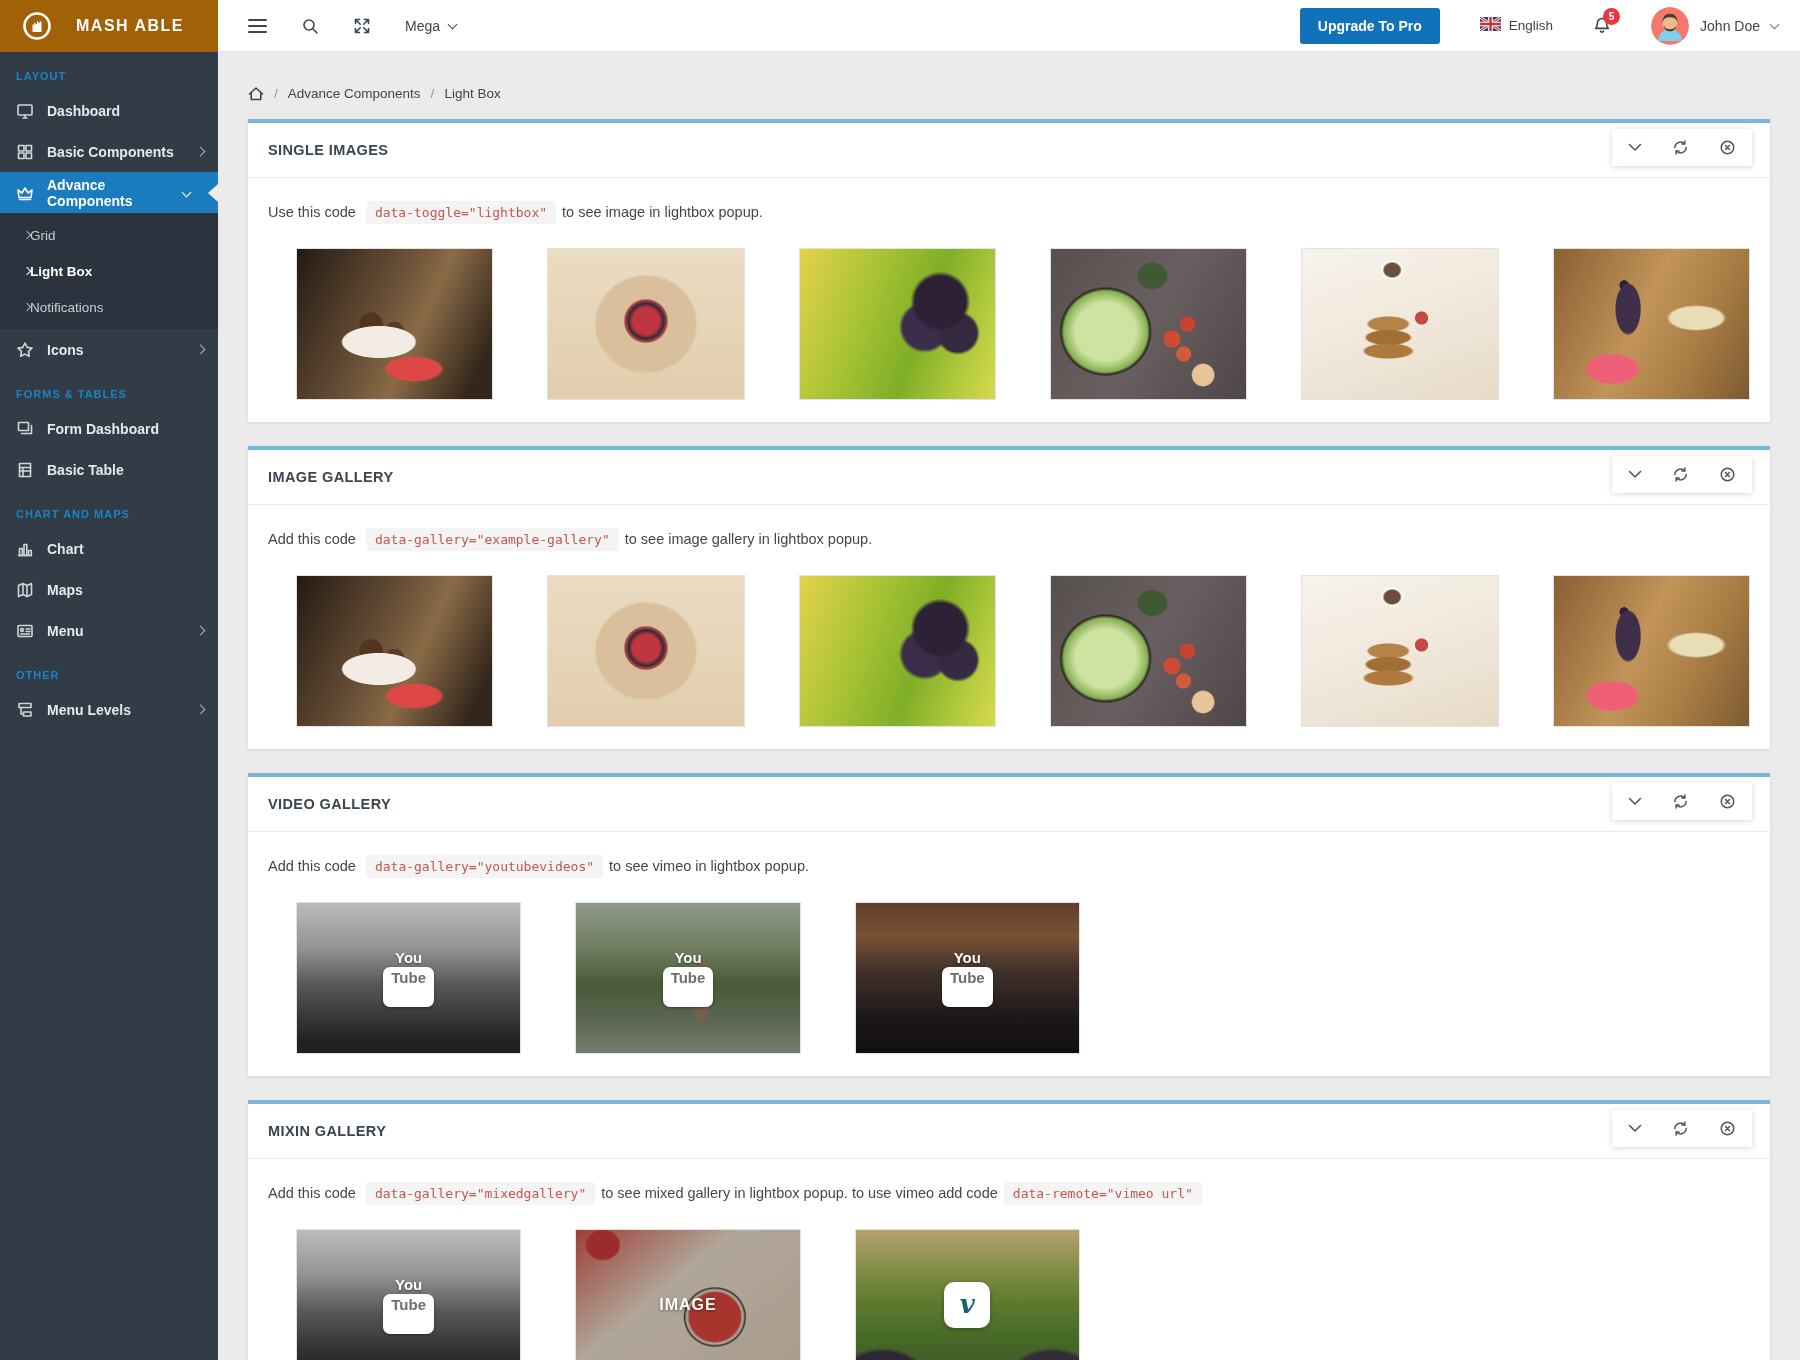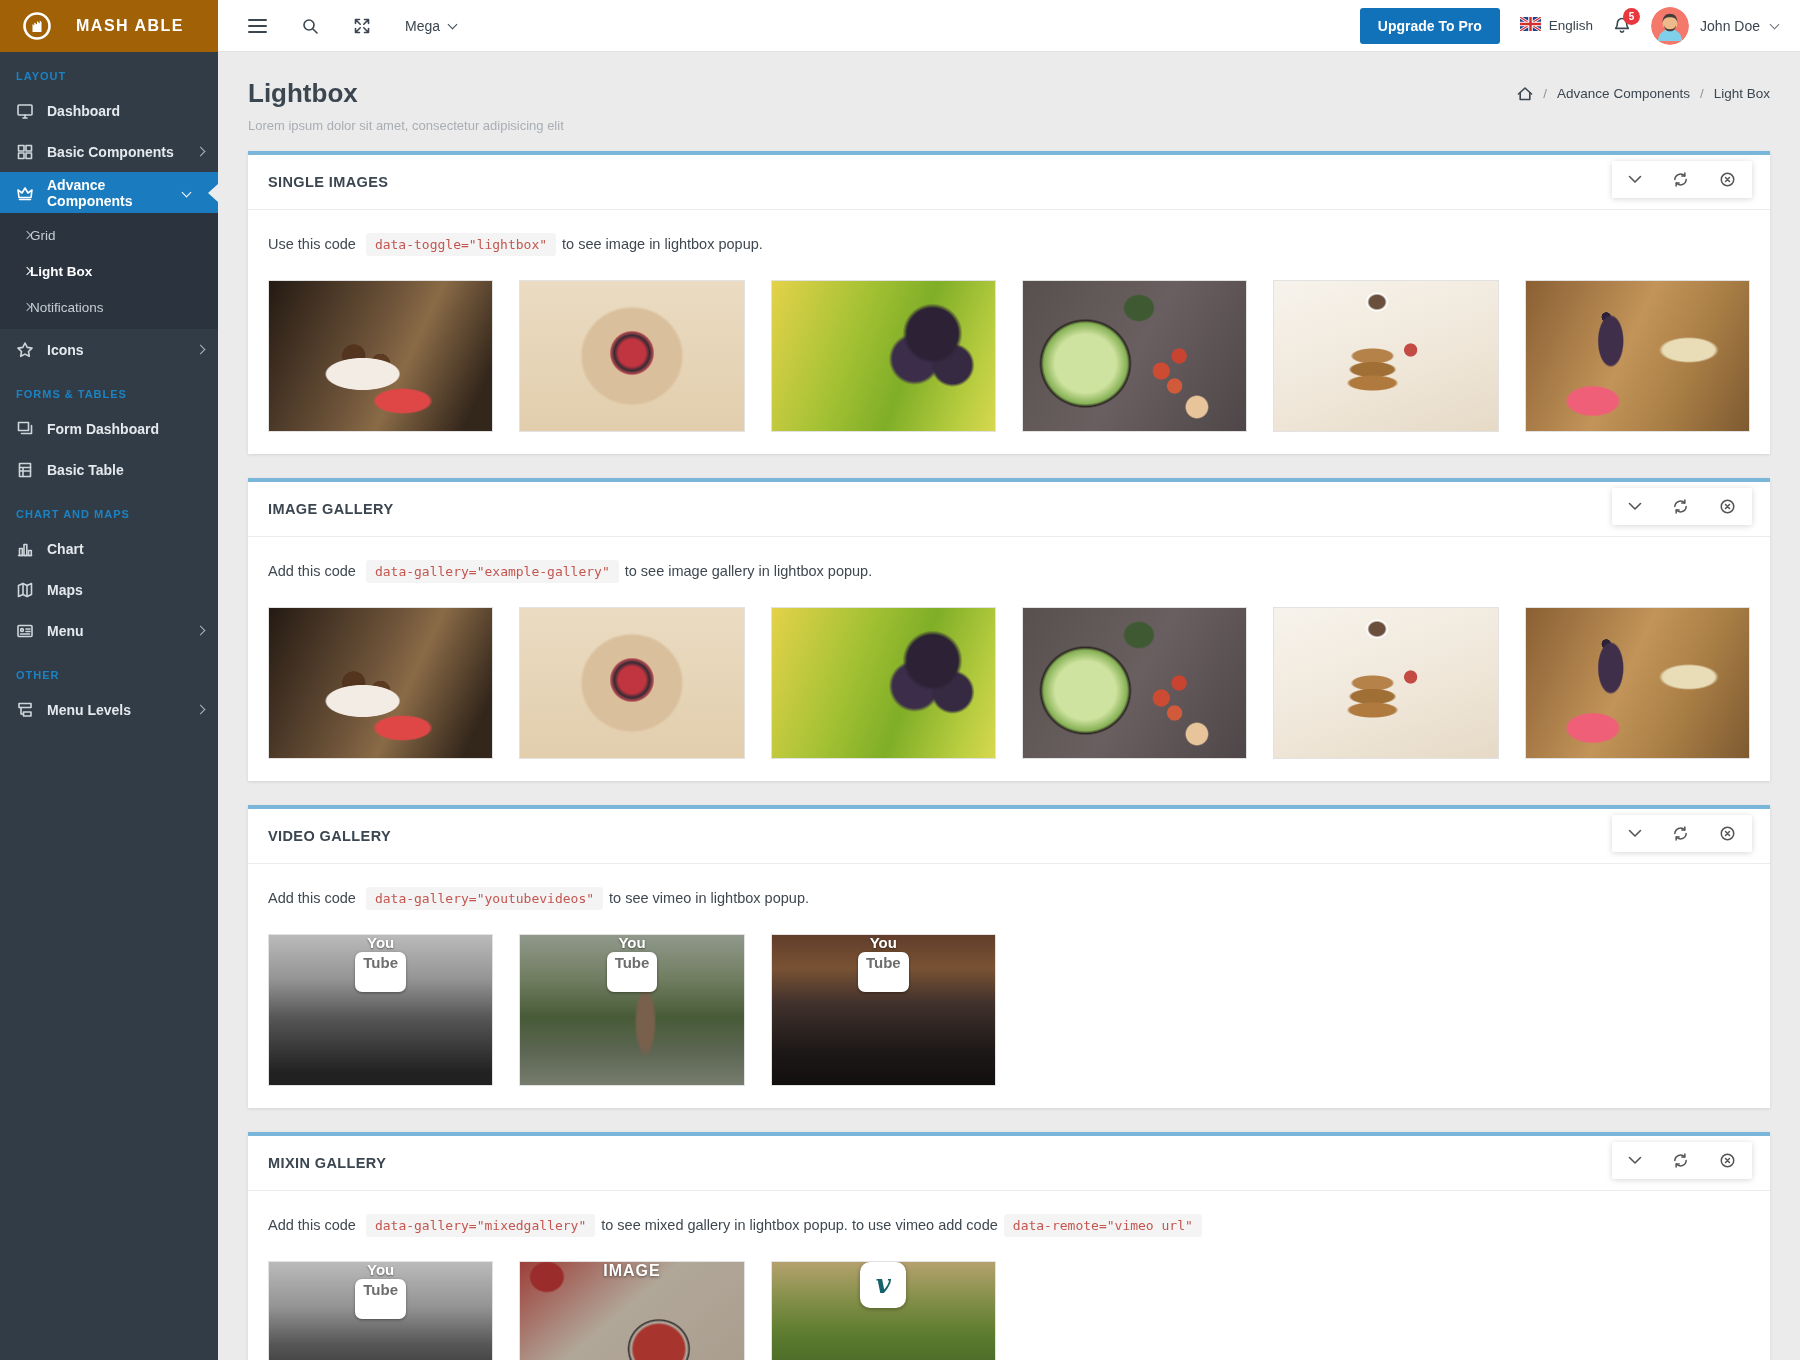--- a/index.html
+++ b/index.html
@@ -25,21 +25,21 @@
   .sub-item { height:36px; display:flex; align-items:center; padding-left:24px; font-size:13.5px; color:#c6cdd3; cursor:pointer; }
   .sub-item .chev { width:6px; height:6px; }
   .sub-item.active { color:#fff; font-weight:bold; }
   .sub-item.active .chev { border-color:#fff; }
 
   
   .main { flex:1; display:flex; flex-direction:column; height:1360px; overflow:hidden; }
   .topbar { height:52px; background:#fff; display:flex; align-items:center; padding:0 22px 0 30px; gap:34px; border-bottom:1px solid #e3e3e3; }
   .tb-ico { cursor:pointer; display:flex; align-items:center; color:#3b4650; }
   .mega { display:flex; align-items:center; gap:9px; font-size:14px; color:#3b4650; cursor:pointer; }
-  .tb-right { margin-left:auto; display:flex; align-items:center; gap:20px;justify-content:flex-end; }
+  .tb-right { margin-left:auto; display:flex; align-items:center; gap:40px;justify-content:flex-end; }
   .upgrade-btn { background:#1272b9; color:#fff; border:none; font-size:14px; font-weight:bold; padding:10px 18px; border-radius:3px; cursor:pointer; font-family:"Liberation Sans",sans-serif; }
   .lang { display:flex; align-items:center; gap:8px; font-size:13.5px; color:#3b4650; cursor:pointer; }
   .bell-wrap { position:relative; cursor:pointer; color:#3b4650; }
   .badge { position:absolute; top:-8px; right:-9px; background:#e8373d; color:#fff; font-size:10px; font-weight:bold; min-width:17px; height:17px; border-radius:50%; display:flex; align-items:center; justify-content:center; }
   .user { display:flex; align-items:center; gap:11px; cursor:pointer; }
   .avatar { width:38px; height:38px; border-radius:50%; overflow:hidden; }
   .user-name { font-size:14px; color:#3b4650; }
 
   .content { flex:1; padding:0 30px; overflow:hidden; }
   .page-head { display:flex; justify-content:space-between; align-items:flex-start; padding:26px 0 18px; }
@@ -52,21 +52,21 @@
   .card { background:#fff; border-top:4px solid #7ab6d9; box-shadow:0 1px 3px rgba(0,0,0,.1); margin-bottom:24px; position:relative; }
   .card-head { padding:18px 20px; border-bottom:1px solid #ececec; }
   .card-title { font-size:14.5px; font-weight:700; color:#3b4650; letter-spacing:.4px; }
   .card-ctrl { position:absolute; top:6px; right:18px; background:#fff; display:flex; align-items:center; gap:30px; padding:10px 16px; box-shadow:0 1px 6px rgba(0,0,0,.16); border-radius:2px; }
   .ctrl-ico { cursor:pointer; color:#555; display:flex; align-items:center; }
   .card-body { padding:22px 20px 22px; }
   .intro { font-size:14.5px; color:#3f4850; margin:4px 0 28px; }
   .code-chip { font-family:"DejaVu Sans Mono","Liberation Mono",monospace; font-size:13px; color:#c4564f; background:#f4f4f4; padding:4px 9px; border-radius:3px; margin:0 6px; }
 
   .tiles { display:flex; gap:26px; }
-  .tile { width:calc((100% - 130px)/6); height:152px; position:relative; cursor:pointer; border:1px solid #e2e2e2; background-size:cover; display:flex; align-items:flex-start; justify-content:center; overflow:hidden; }
+  .tile { width:calc((100% - 130px)/6); height:152px; position:relative; cursor:pointer; border:1px solid #e2e2e2; background-size:cover; display:flex; align-items:center; justify-content:center; overflow:hidden;margin-left:28px; }
 
   
   .p-choc { background:
     radial-gradient(60px 26px at 42% 62%, #f3ece4 0 60%, rgba(0,0,0,0) 63%),
     radial-gradient(12px 12px at 38% 50%, #53341f 0 95%, rgba(0,0,0,0) 100%),
     radial-gradient(10px 10px at 50% 55%, #5d3b22 0 95%, rgba(0,0,0,0) 100%),
     radial-gradient(30px 13px at 60% 80%, #df4747 0 88%, rgba(0,0,0,0) 100%),
     linear-gradient(115deg, #241a13, #6d5339 45%, #8a6b47 60%, #33261b 90%); }
   .p-berry { background:
     radial-gradient(32px 32px at 50% 48%, #c03540 0 42%, #382a33 55%, #b14a50 66%, rgba(0,0,0,0) 70%),
@@ -330,24 +330,20 @@
         </span>
         <span class="user-name">John Doe</span>
         <span class="chev d" style="border-color:#6c757d;margin:0 0 3px 0;"></span>
       </span>
     </div>
   </header>
 
   <div class="content">
 
     <div class="page-head">
-      <div>
-        <div class="page-title">Lightbox</div>
-        <div class="page-sub">Lorem ipsum dolor sit amet, consectetur adipisicing elit</div>
-      </div>
       <div class="breadcrumb">
         <span>
           <svg class="icon" width="16" height="15" viewBox="0 0 16 15" style="color:#3b4650">
               <path d="M1.5 8L8 2l6.5 6"></path>
               <path d="M3.2 7v6.5h9.6V7"></path>
             </svg>
         </span>
         <span class="sep">/</span>
         <span class="bc-link">Advance Components</span>
         <span class="sep">/</span>

